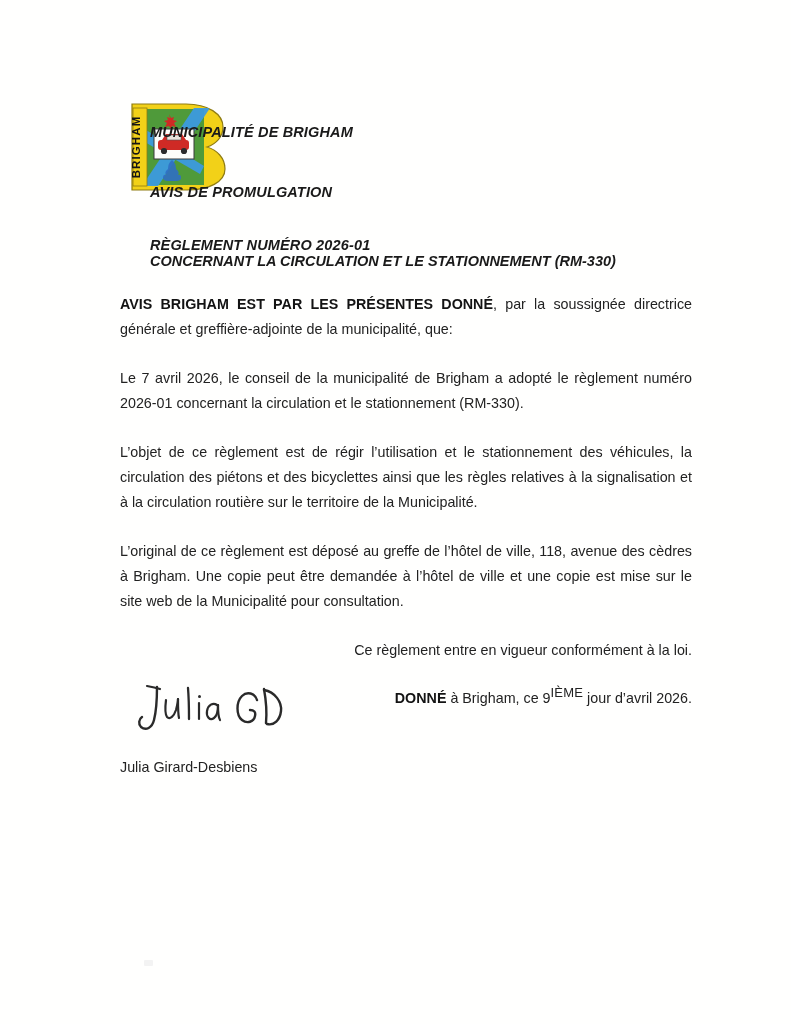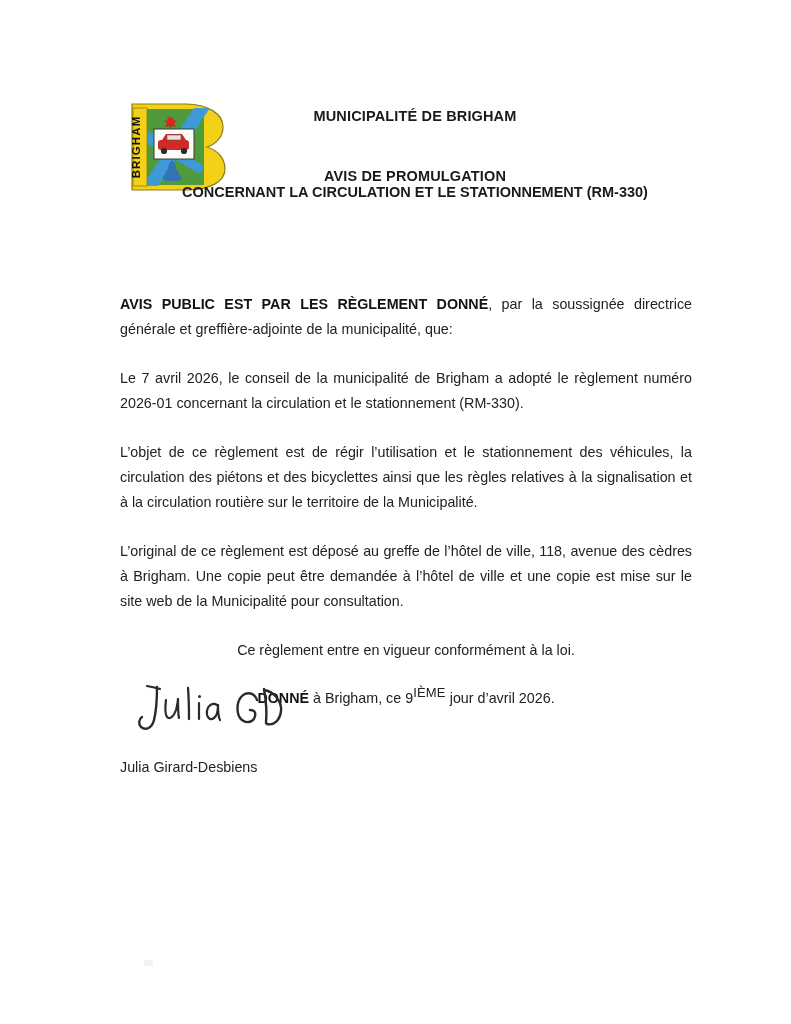--- a/index.html
+++ b/index.html
@@ -38,23 +38,24 @@
     left: 124px;
     top: 4px;
     width: 108px;
     height: 94px;
   }
   .logo svg { display: block; width: 108px; height: 94px; }
 
   .header-titles {
     position: absolute;
     left: 150px;
-    top: 0;
+    top: 16px;
     width: 530px;
-    text-align: center;
+    text-align: left;
+    font-style: italic;
   }
   .title-line {
     font-weight: bold;
     font-size: 14.5px;
     letter-spacing: 0.15px;
     color: #1a1a1a;
   }
   .title-municipality { margin-top: 12px; }
   .title-avis { margin-top: 44px; }
   .title-reglement { margin-top: 37px; }
@@ -70,21 +71,21 @@
 
   .para {
     font-size: 14.3px;
     line-height: 25px;
     text-align: justify;
     text-justify: inter-word;
     color: #222222;
     margin: 0 0 24px 0;
   }
   .para.tight { margin-bottom: 23px; }
-  .para.nojust { text-align: center; }
+  .para.nojust { text-align: right; }
   .para b { font-weight: bold; color: #131313; }
 
   sup.ord {
     font-size: 13px;
     vertical-align: super;
     line-height: 0;
     font-weight: normal;
     letter-spacing: 0.2px;
   }
 
@@ -163,27 +164,28 @@
         </g>
 
         <rect x="9" y="8" width="14" height="78" fill="#f2d118" stroke="#8f7c12" stroke-width="0.8"></rect>
         <text x="16" y="47" transform="rotate(-90 16 47)" text-anchor="middle" font-family="Liberation Sans, sans-serif" font-size="11.5" font-weight="bold" letter-spacing="1.1" fill="#151515">BRIGHAM</text>
       </svg>
     </div>
 
     <div class="header-titles">
       <div class="title-line title-municipality">MUNICIPALITÉ DE BRIGHAM</div>
       <div class="title-line title-avis">AVIS DE PROMULGATION</div>
+      <div class="title-line title-reglement">RÈGLEMENT NUMÉRO 2026-01</div>
       <div class="title-line title-concernant">CONCERNANT LA CIRCULATION ET LE STATIONNEMENT (RM-330)</div>
     </div>
   </div>
 
   <div class="body-block">
 
-    <p class="para"><b>AVIS PUBLIC EST PAR LES RÈGLEMENT DONNÉ</b><span>, par la soussignée directrice générale et greffière-adjointe de la municipalité, que:</span></p>
+    <p class="para"><b>AVIS BRIGHAM EST PAR LES PRÉSENTES DONNÉ</b><span>, par la soussignée directrice générale et greffière-adjointe de la municipalité, que:</span></p>
 
     <p class="para">Le 7 avril 2026, le conseil de la municipalité de Brigham a adopté le règlement numéro 2026-01 concernant la circulation et le stationnement (RM-330).</p>
 
     <p class="para">L’objet de ce règlement est de régir l’utilisation et le stationnement des véhicules, la circulation des piétons et des bicyclettes ainsi que les règles relatives à la signalisation et à la circulation routière sur le territoire de la Municipalité.</p>
 
     <p class="para">L’original de ce règlement est déposé au greffe de l’hôtel de ville, 118, avenue des cèdres à Brigham. Une copie peut être demandée à l’hôtel de ville et une copie est mise sur le site web de la Municipalité pour consultation.</p>
 
     <p class="para nojust tight">Ce règlement entre en vigueur conformément à la loi.</p>
 
     <p class="para nojust"><b>DONNÉ</b><span> à Brigham, ce 9</span><sup class="ord">IÈME</sup><span> jour d’avril 2026.</span></p>

